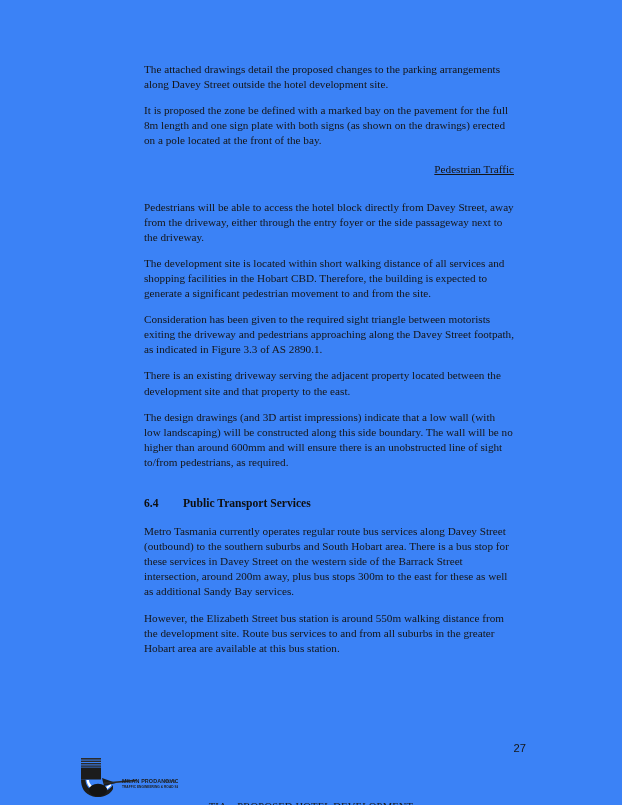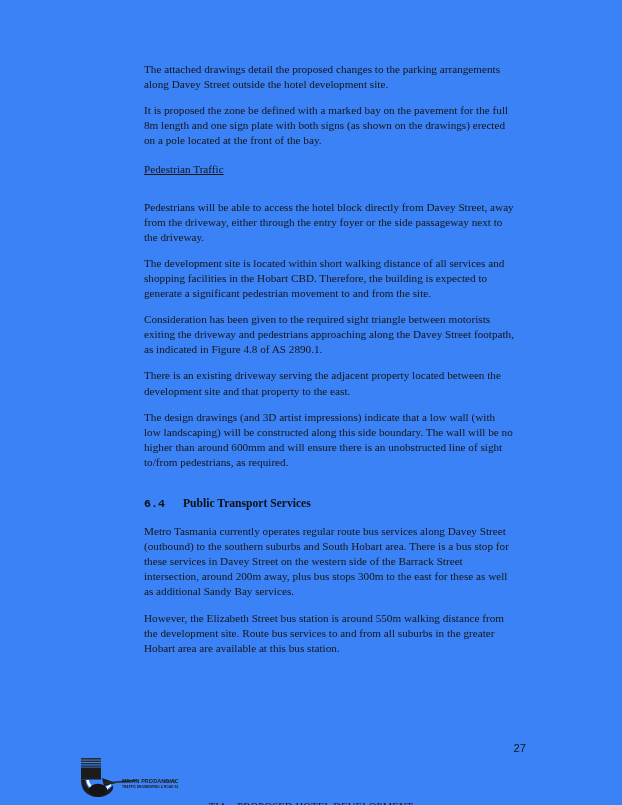--- a/index.html
+++ b/index.html
@@ -32,33 +32,33 @@
   .subhead {
     font-size: 11.2px;
     line-height: 15.1px;
     margin: 0 0 11px 0;
     text-decoration: underline;
     display: inline-block;
     color: #151515;
   }
   .subhead-wrap {
     margin: 0 0 11px 0;
+    text-align: right;
   }
   .section-head {
     margin: 26px 0 13px 0;
     font-size: 11.6px;
     font-weight: bold;
     line-height: 15.1px;
     display: flex;
     color: #0f0f0f;
   }
   .section-num {
     width: 39px;
     flex: 0 0 39px;
-    font-family: Liberation Mono, monospace;
   }
   
   .footer {
     position: absolute;
     left: 0;
     top: 0;
     width: 622px;
     height: 805px;
     pointer-events: none;
   }
@@ -107,21 +107,21 @@
     <p class="para">It is proposed the zone be defined with a marked bay on the pavement for the full 8m length and one sign plate with both signs (as shown on the drawings) erected on a pole located at the front of the bay.</p>
 
     <div class="subhead-wrap">
       <span class="subhead">Pedestrian Traffic</span>
     </div>
 
     <p class="para">Pedestrians will be able to access the hotel block directly from Davey Street, away from the driveway, either through the entry foyer or the side passageway next to the driveway.</p>
 
     <p class="para">The development site is located within short walking distance of all services and shopping facilities in the Hobart CBD.  Therefore, the building is expected to generate a significant pedestrian movement to and from the site.</p>
 
-    <p class="para">Consideration has been given to the required sight triangle between motorists exiting the driveway and pedestrians approaching along the Davey Street footpath, as indicated in Figure 4.8 of AS 2890.1.</p>
+    <p class="para">Consideration has been given to the required sight triangle between motorists exiting the driveway and pedestrians approaching along the Davey Street footpath, as indicated in Figure 3.3 of AS 2890.1.</p>
 
     <p class="para">There is an existing driveway serving the adjacent property located between the development site and that property to the east.</p>
 
     <p class="para">The design drawings (and 3D artist impressions) indicate that a low wall (with low landscaping) will be constructed along this side boundary.  The wall will be no higher than around 600mm and will ensure there is an unobstructed line of sight to/from pedestrians, as required.</p>
 
 
     <div class="section-head">
       <span class="section-num">6.4</span>
       <span>Public Transport Services</span>
     </div>

